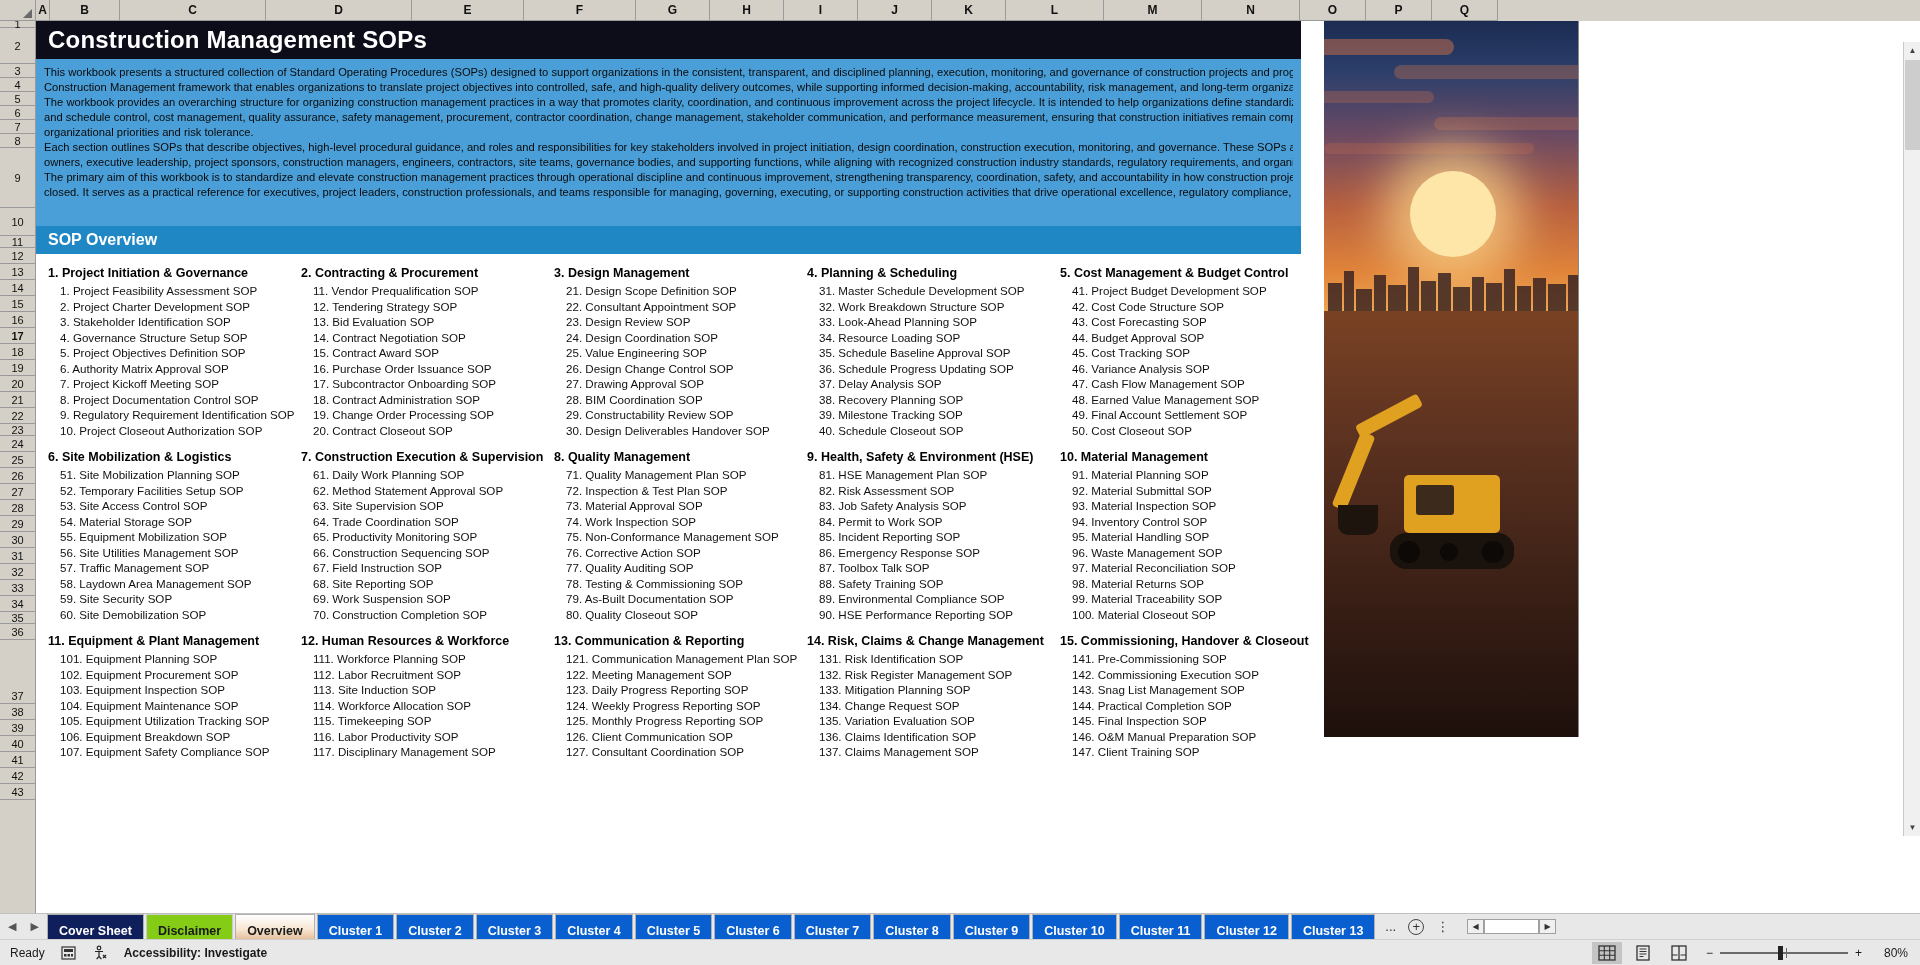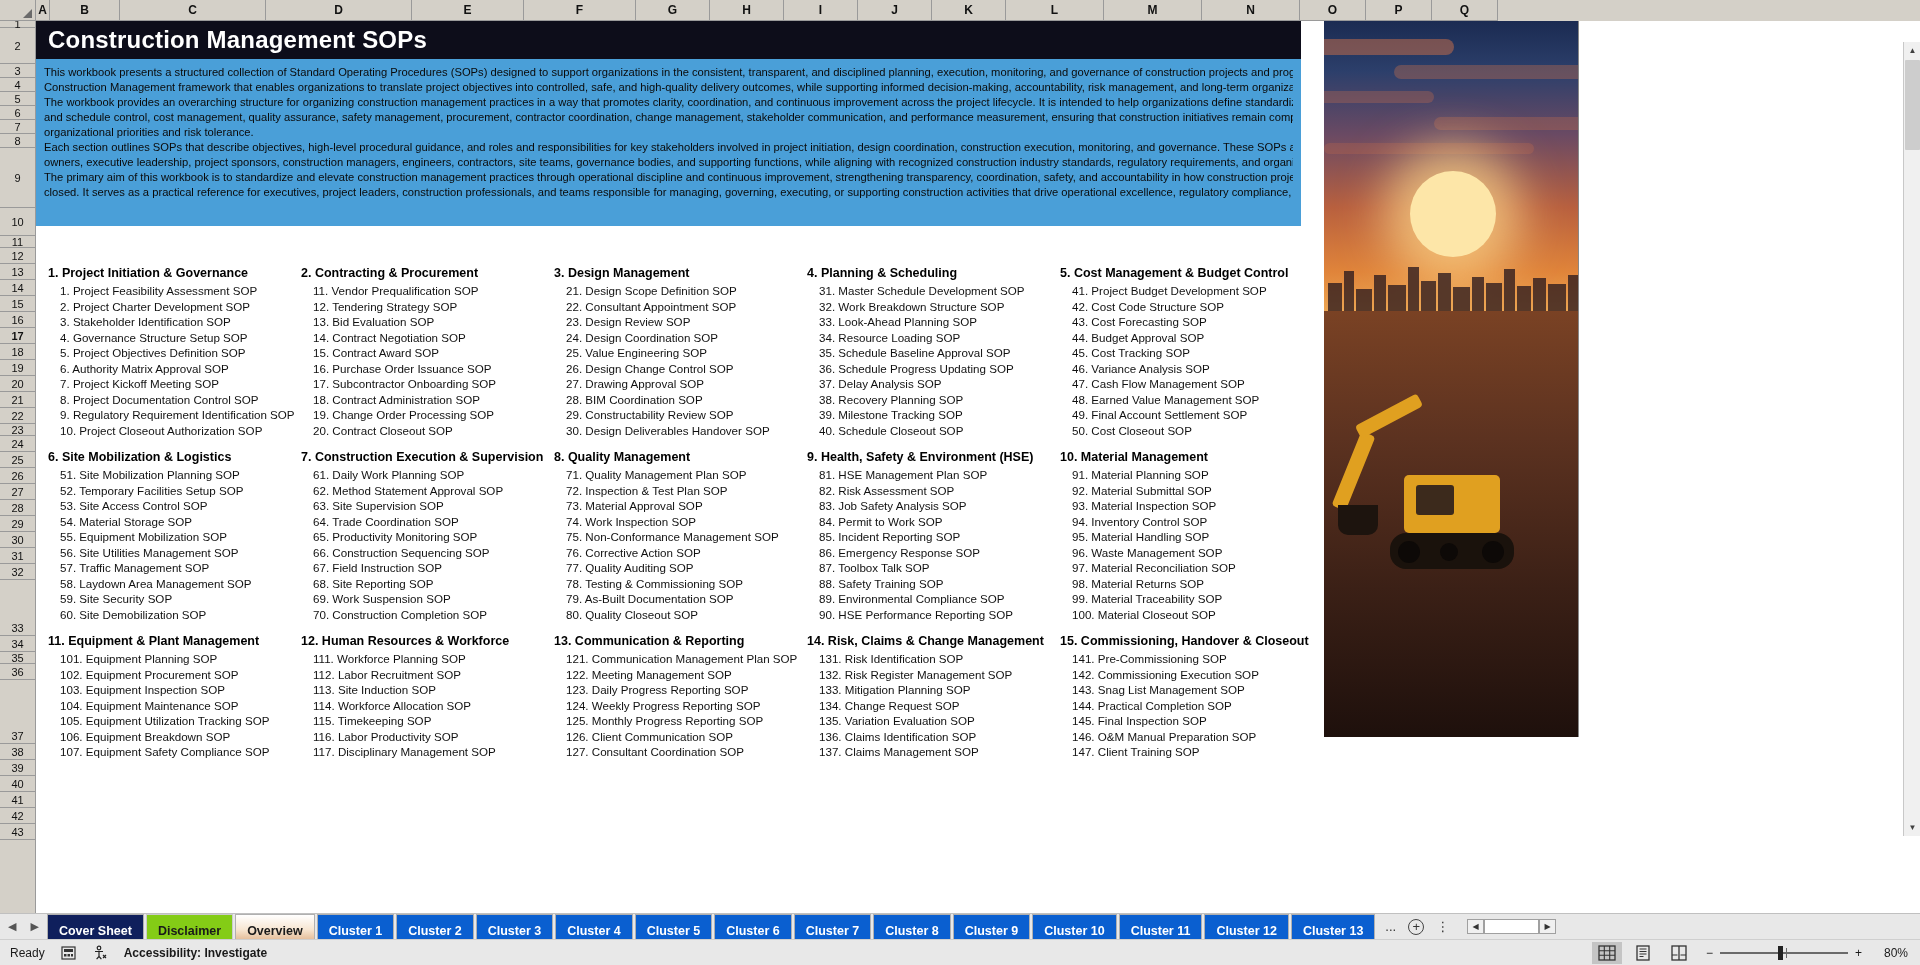--- a/index.html
+++ b/index.html
@@ -236,21 +236,21 @@
         <div class="rowhead" style="height: 12px;">23</div>
         <div class="rowhead" style="height: 16px;">24</div>
         <div class="rowhead" style="height: 16px;">25</div>
         <div class="rowhead" style="height: 16px;">26</div>
         <div class="rowhead" style="height: 16px;">27</div>
         <div class="rowhead" style="height: 16px;">28</div>
         <div class="rowhead" style="height: 16px;">29</div>
         <div class="rowhead" style="height: 16px;">30</div>
         <div class="rowhead" style="height: 16px;">31</div>
         <div class="rowhead" style="height: 16px;">32</div>
-        <div class="rowhead" style="height: 16px; margin-top: 40px;">33</div>
+        <div class="rowhead" style="height: 16px;">33</div>
         <div class="rowhead" style="height: 16px;">34</div>
         <div class="rowhead" style="height: 12px;">35</div>
         <div class="rowhead" style="height: 16px;">36</div>
         <div class="rowhead" style="height: 16px; margin-top: 48px;">37</div>
         <div class="rowhead" style="height: 16px;">38</div>
         <div class="rowhead" style="height: 16px;">39</div>
         <div class="rowhead" style="height: 16px;">40</div>
         <div class="rowhead" style="height: 16px;">41</div>
         <div class="rowhead" style="height: 16px;">42</div>
         <div class="rowhead" style="height: 16px;">43</div>
@@ -265,20 +265,21 @@
           <div class="intro-line">Construction Management framework that enables organizations to translate project objectives into controlled, safe, and high-quality delivery outcomes, while supporting informed decision-making, accountability, risk management, and long-term organizational goals.</div>
           <div class="intro-line">The workbook provides an overarching structure for organizing construction management practices in a way that promotes clarity, coordination, and continuous improvement across the project lifecycle. It is intended to help organizations define standardized approaches for project planning, scope</div>
           <div class="intro-line">and schedule control, cost management, quality assurance, safety management, procurement, contractor coordination, change management, stakeholder communication, and performance measurement, ensuring that construction initiatives remain compliant, measurable, and aligned with</div>
           <div class="intro-line">organizational priorities and risk tolerance.</div>
           <div class="intro-line">Each section outlines SOPs that describe objectives, high-level procedural guidance, and roles and responsibilities for key stakeholders involved in project initiation, design coordination, construction execution, monitoring, and governance. These SOPs are designed to support collaboration among</div>
           <div class="intro-line">owners, executive leadership, project sponsors, construction managers, engineers, contractors, site teams, governance bodies, and supporting functions, while aligning with recognized construction industry standards, regulatory requirements, and organizational policies.</div>
           <div class="intro-line">The primary aim of this workbook is to standardize and elevate construction management practices through operational discipline and continuous improvement, strengthening transparency, coordination, safety, and accountability in how construction projects are planned, executed, controlled, and</div>
           <div class="intro-line">closed. It serves as a practical reference for executives, project leaders, construction professionals, and teams responsible for managing, governing, executing, or supporting construction activities that drive operational excellence, regulatory compliance, and sustainable asset delivery.</div>
         </div>
 
+      <div class="section-band">SOP Overview</div>
 
       <div class="grid-body" id="gridBody">
           <div class="block-row">
             <div class="cat-col">
               <div class="cat-title">1. Project Initiation &amp; Governance</div>
               <div class="cat-item">1. Project Feasibility Assessment SOP</div>
               <div class="cat-item">2. Project Charter Development SOP</div>
               <div class="cat-item">3. Stakeholder Identification SOP</div>
               <div class="cat-item">4. Governance Structure Setup SOP</div>
               <div class="cat-item">5. Project Objectives Definition SOP</div>

